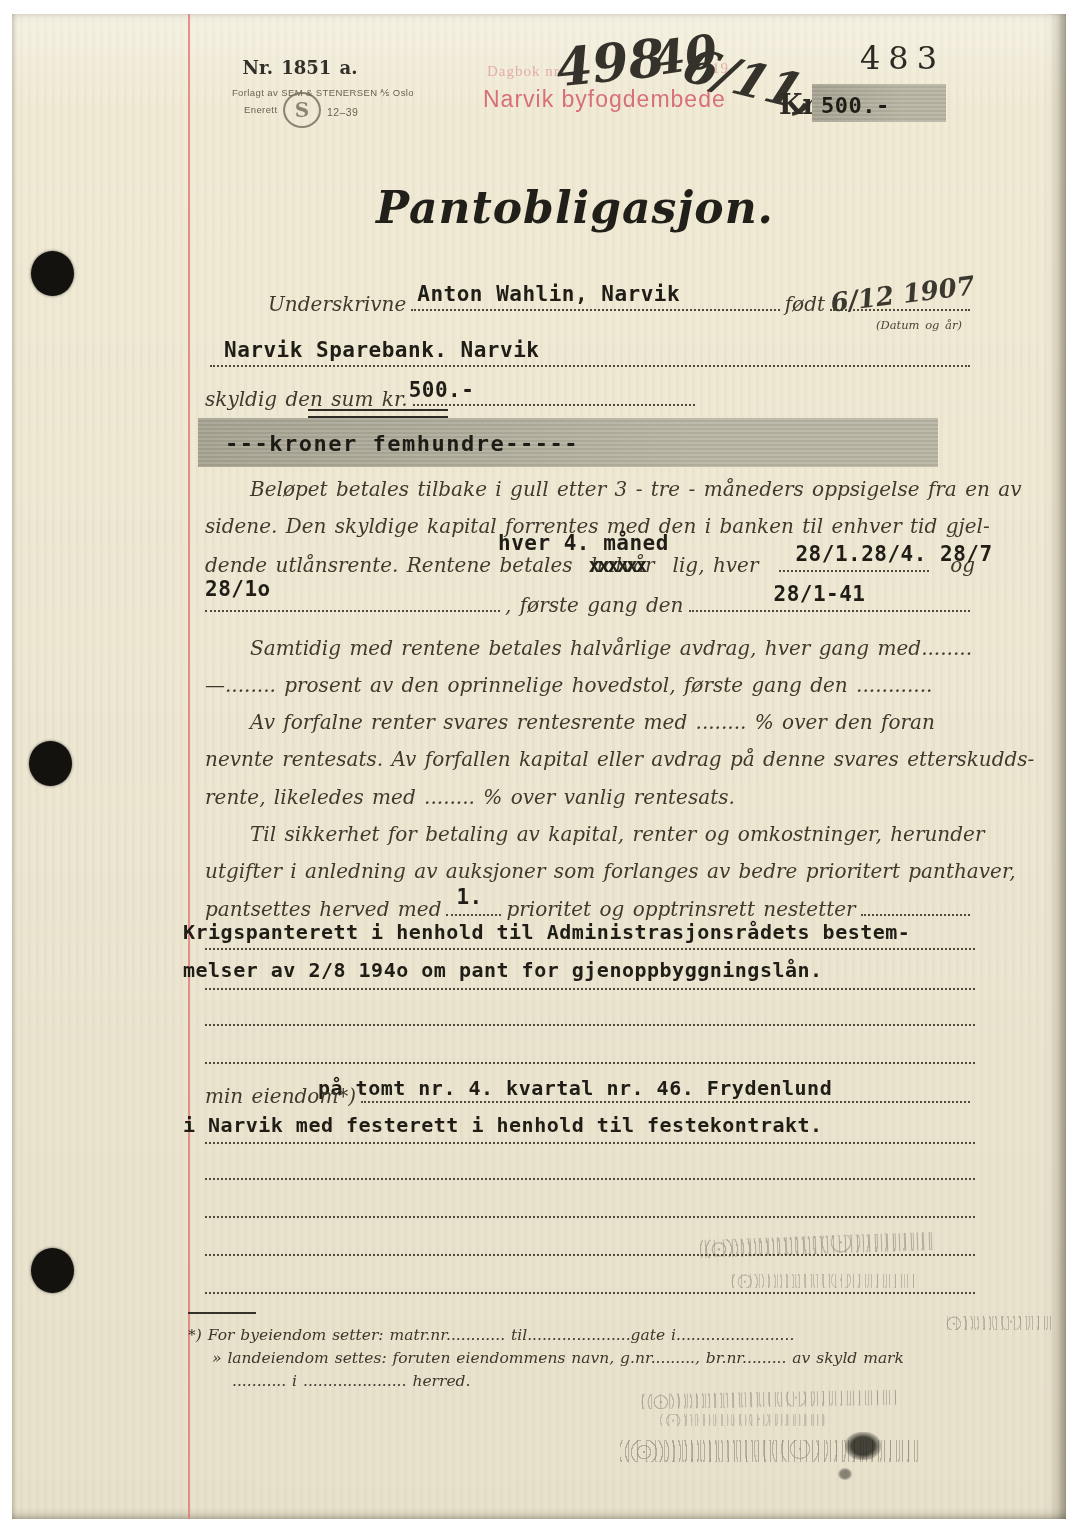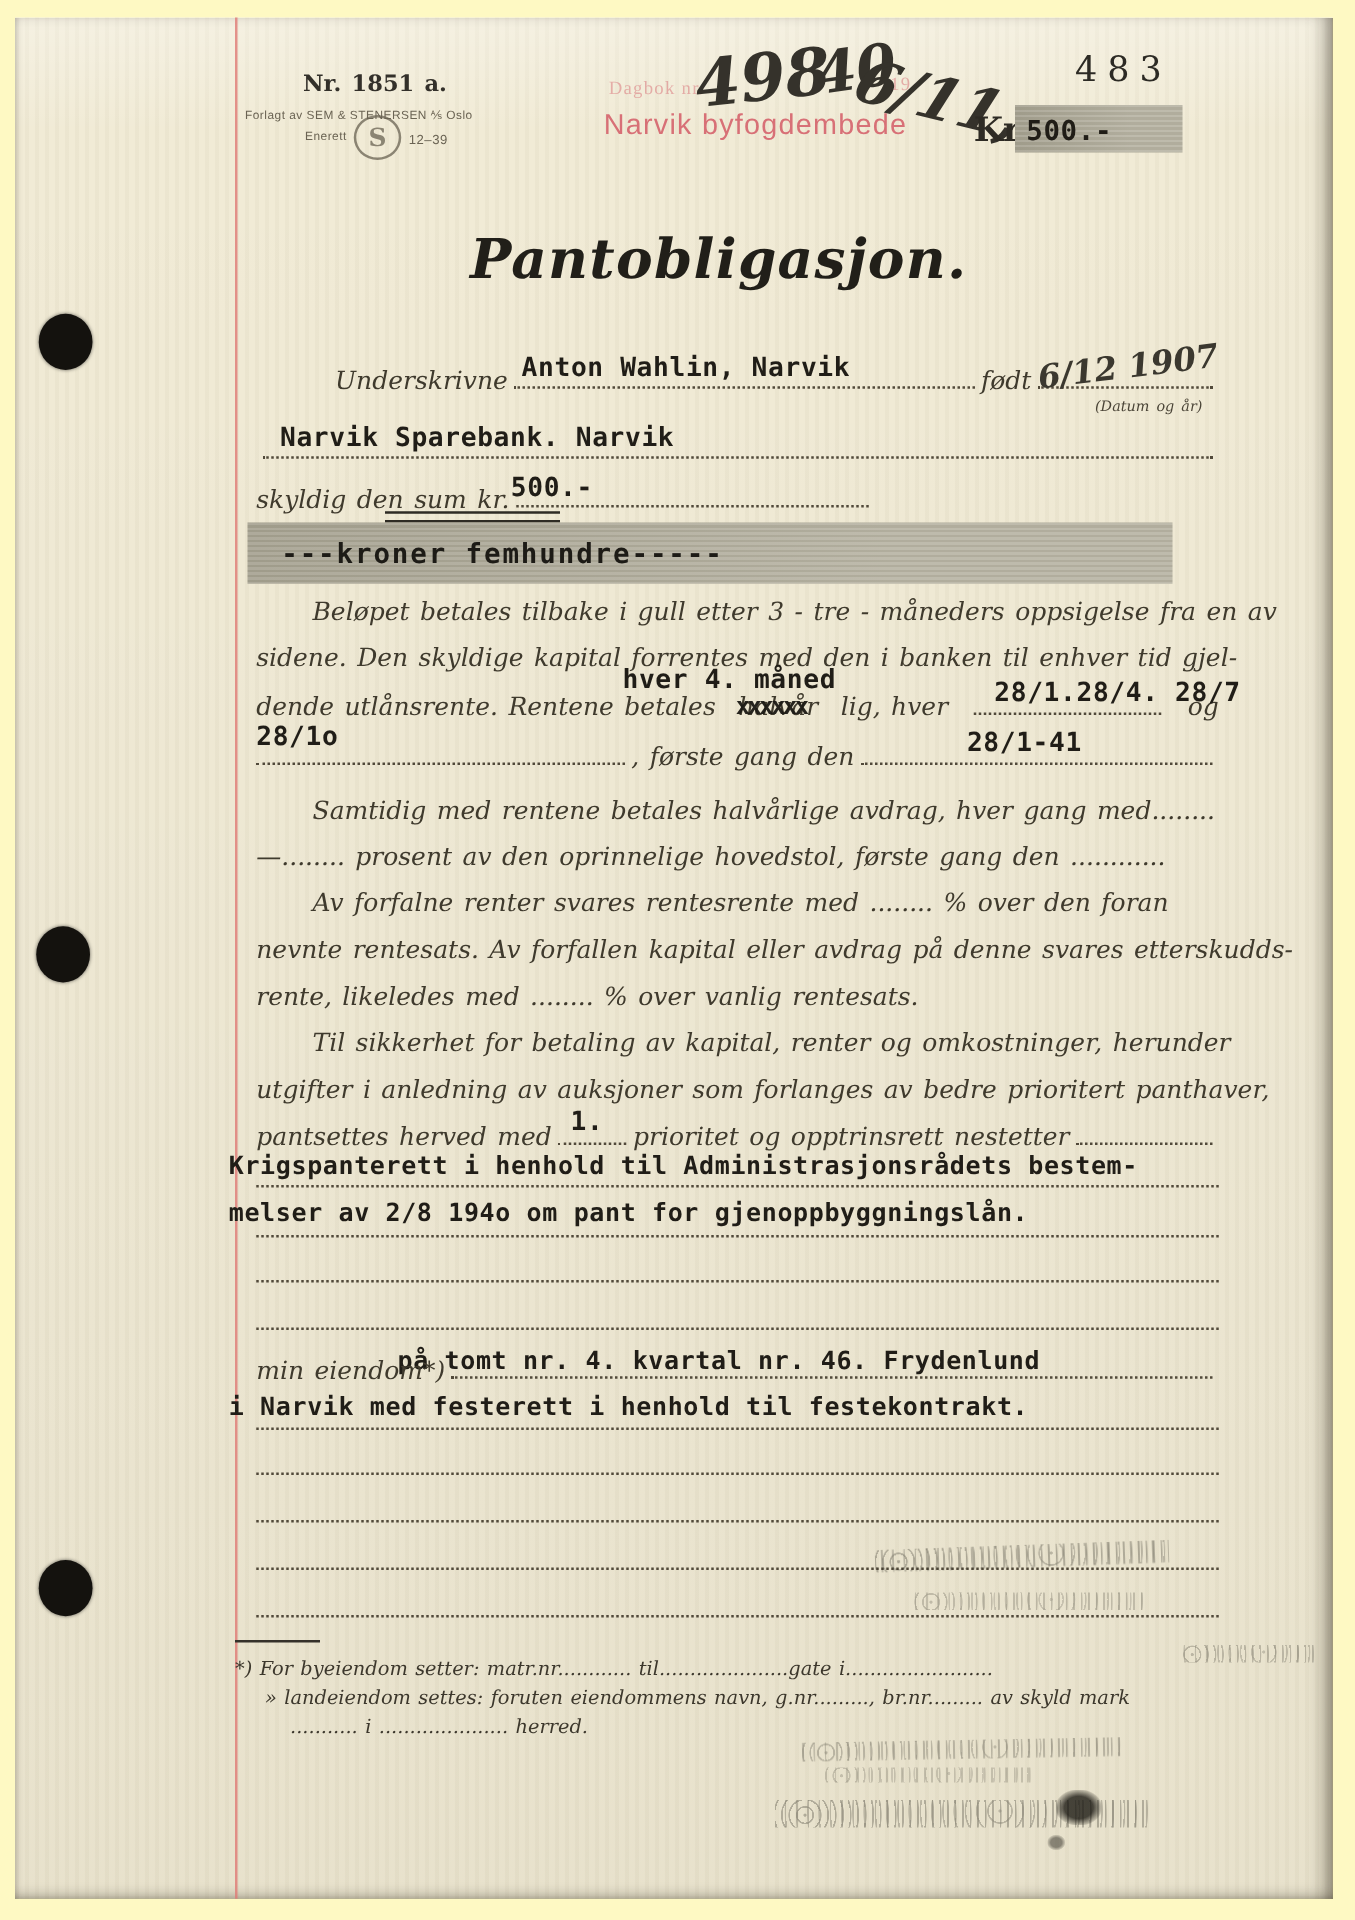--- a/index.html
+++ b/index.html
@@ -1,16 +1,16 @@
 <!DOCTYPE html>
 <html><head>
 <meta charset="utf-8">
 <style>
   html,body{margin:0;padding:0;background:#000;}
-  .scan{position:relative;width:1084px;height:1536px;background:#fef9c3;overflow:hidden;
+  .scan{position:relative;width:1084px;height:1536px;background:#ffffff;overflow:hidden;
         font-family:"DejaVu Serif", serif;}
   .paper{position:absolute;left:12px;top:14px;width:1054px;height:1505px;
          background-color:#f1ebd6;
          background-image:
            linear-gradient(180deg, rgba(255,255,255,.30) 0%, rgba(255,255,255,0) 6%, rgba(0,0,0,.02) 55%, rgba(60,50,20,.05) 100%),
            repeating-linear-gradient(90deg, rgba(120,108,70,.045) 0 3px, rgba(0,0,0,0) 3px 8px);
          box-shadow: inset -12px 0 16px -9px rgba(25,18,5,.55), inset 0 -7px 12px -7px rgba(25,18,5,.35), inset 3px 0 6px -3px rgba(25,18,5,.25);}
   .margin-rule{position:absolute;left:188px;top:14px;height:1505px;width:2px;background:#e07a76;opacity:.8;}
   .hole{position:absolute;width:43px;height:45px;border-radius:50%;background:#14120e;box-shadow:0 0 3px rgba(0,0,0,.6);}
 
@@ -65,40 +65,40 @@
 
 <div class="scan">
   <div class="paper"></div>
   <div class="margin-rule"></div>
 
   <div class="hole" style="left:31px;top:251px;"></div>
   <div class="hole" style="left:29px;top:741px;"></div>
   <div class="hole" style="left:31px;top:1248px;"></div>
 
   <div class="p" style="left:235px;top:57px;width:130px;text-align:center;font-style:normal;font-weight:bold;font-size:18px;color:#33302a;">Nr. 1851 a.</div>
-  <div class="imprint" style="left:196px;top:87px;width:218px;text-align:left;">Forlagt av SEM &amp; STENERSEN ⅍ Oslo</div>
+  <div class="imprint" style="left:196px;top:87px;width:218px;text-align:right;">Forlagt av SEM &amp; STENERSEN ⅍ Oslo</div>
   <div class="logo" style="left:283px;top:92px;">
     <span>S</span>
   </div>
   <div class="imprint" style="left:244px;top:104px;">Enerett</div>
   <div class="imprint" style="left:327px;top:106px;font-size:10.5px;">12–39</div>
 
   <div class="stamp1" style="left:487px;top:63px;">Dagbok nr.</div>
   <div class="stamp1" style="left:712px;top:60px;">19</div>
   <div class="stamp2" style="left:483px;top:86px;">Narvik byfogdembede</div>
 
   <div class="h" style="left:556px;top:32px;font-size:52px;transform:rotate(-6deg);">498</div>
   <div class="h" style="left:653px;top:28px;font-size:46px;transform:rotate(-8deg);">40</div>
   <div class="h" style="left:684px;top:52px;font-size:48px;transform:rotate(14deg) skewX(-8deg);">6/11,</div>
 
   <div class="p" style="left:779px;top:88px;font-style:normal;font-weight:bold;font-size:27px;color:#2e2b24;">Kr.</div>
   <div class="greyband" style="left:812px;top:84px;width:134px;height:38px;"></div>
   <div class="t" style="left:821px;top:93px;font-size:22px;">500.-</div>
 
-  <div class="p" style="left:860px;top:38px;width:120px;font-style:normal;font-size:28px;letter-spacing:8px;color:#2c2a24;">483</div>
+  <div class="p" style="left:860px;top:38px;width:120px;font-style:normal;font-size:32px;letter-spacing:8px;color:#2c2a24;">483</div>
 
   <div class="p" style="left:325px;top:180px;width:500px;text-align:center;font-weight:bold;font-size:44px;color:#211f19;letter-spacing:1px;">Pantobligasjon.</div>
 
   <div class="row" style="left:268px;top:272px;width:707px;height:44px;">
     <span class="pt">Underskrivne</span>
     <span class="dots">
       <span class="to" style="left:6px;bottom:3px;font-size:21px;">Anton Wahlin, Narvik</span>
     </span>
     <span class="pt">født</span>
     <span class="dots fixed" style="width:140px;">

